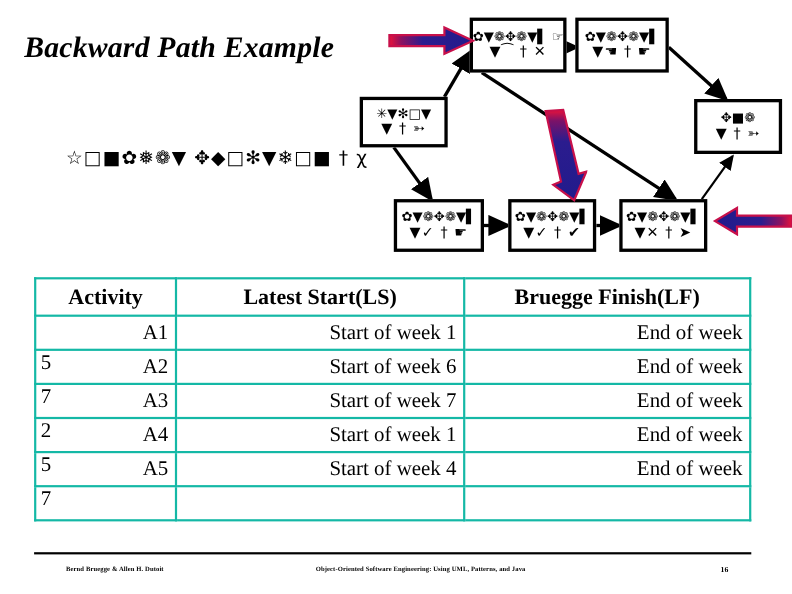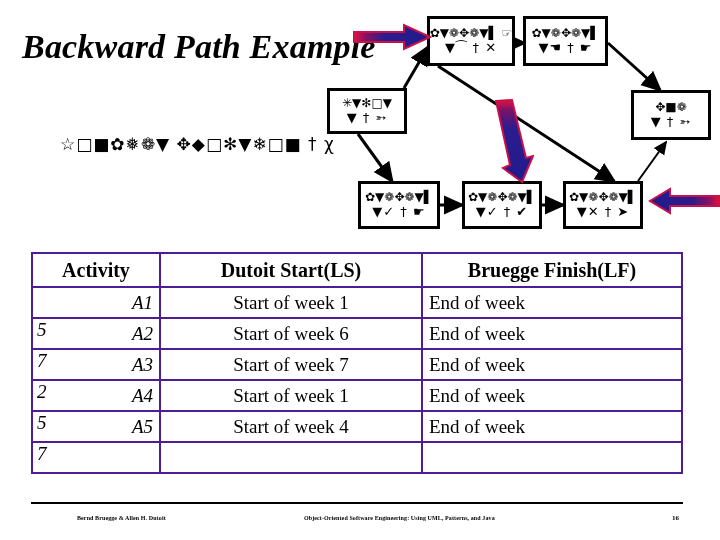--- a/index.html
+++ b/index.html
@@ -17,21 +17,21 @@
   }
 
   
   #slide-title {
     position: absolute;
     left: 22px;
     top: 28px;
     font-family: "Liberation Serif", serif;
     font-style: italic;
     font-weight: bold;
-    font-size: 34px;
+    font-size: 27px;
     letter-spacing: 0.2px;
     white-space: nowrap;
   }
 
   
   #symbol-subtitle {
     position: absolute;
     left: 60px;
     top: 136px;
     font-family: "DejaVu Sans", sans-serif;
@@ -102,72 +102,70 @@
     left: 31px;
     top: 252px;
     width: 652px;
     border-collapse: collapse;
     table-layout: fixed;
     font-family: "Liberation Serif", serif;
     font-size: 19px;
   }
   #activity-table th,
   #activity-table td {
-    border: 2px solid #4c1d95;
+    border: 2px solid #14b8a6;
     padding: 1px 6px;
     height: 27px;
     vertical-align: middle;
     overflow: hidden;
     white-space: nowrap;
   }
   #activity-table th {
     font-weight: bold;
     text-align: center;
     font-size: 20px;
     height: 30px;
   }
   .col-activity { width: 128px; }
   .col-ls       { width: 262px; }
   .col-lf       { width: 260px; }
 
   td.cell-activity {
     text-align: right;
     position: relative;
     padding-right: 18px;
-    font-style: italic;
   }
   td.cell-activity .spill {
     position: absolute;
     left: 4px;
     top: 0px;
     text-align: left;
   }
-  td.cell-ls { text-align: center; border-radius: 14px; }
-  td.cell-lf { padding-right: 8px; }
+  td.cell-ls { text-align: right; border-radius: 14px; }
+  td.cell-lf { text-align: right; padding-right: 8px; }
 
   tr.filler-row td { height: 62px; }
 
   
   #footer-rule {
     position: absolute;
     left: 31px;
     top: 502px;
     width: 652px;
     height: 0;
     border-top: 2px solid #000000;
   }
   .footer-text {
     position: absolute;
     font-family: "Liberation Serif", serif;
     font-weight: bold;
     font-size: 6px;
     color: #000000;
     white-space: nowrap;
     letter-spacing: 0.1px;
-    margin-left: 17px;
   }
   #footer-left   { left: 60px;  top: 515px; }
   #footer-center { left: 287px; top: 515px; }
   #footer-page   { left: 655px; top: 514px; font-size: 7px; }
 </style>
 </head>
 <body>
 
 <div id="slide-title">Backward Path Example</div>
 
@@ -267,21 +265,21 @@
 
 <table id="activity-table">
   <colgroup>
     <col class="col-activity">
       <col class="col-ls">
       <col class="col-lf">
   </colgroup>
   <thead>
     <tr>
       <th>Activity</th>
-      <th>Dutoit Start(LS)</th>
+      <th>Latest Start(LS)</th>
       <th>Bruegge Finish(LF)</th>
     </tr>
   </thead>
   <tbody>
     <tr>
       <td class="cell-activity">
         <span class="spill"></span>
         <span>A1</span>
       </td>
       <td class="cell-ls">Start of week 1</td>

